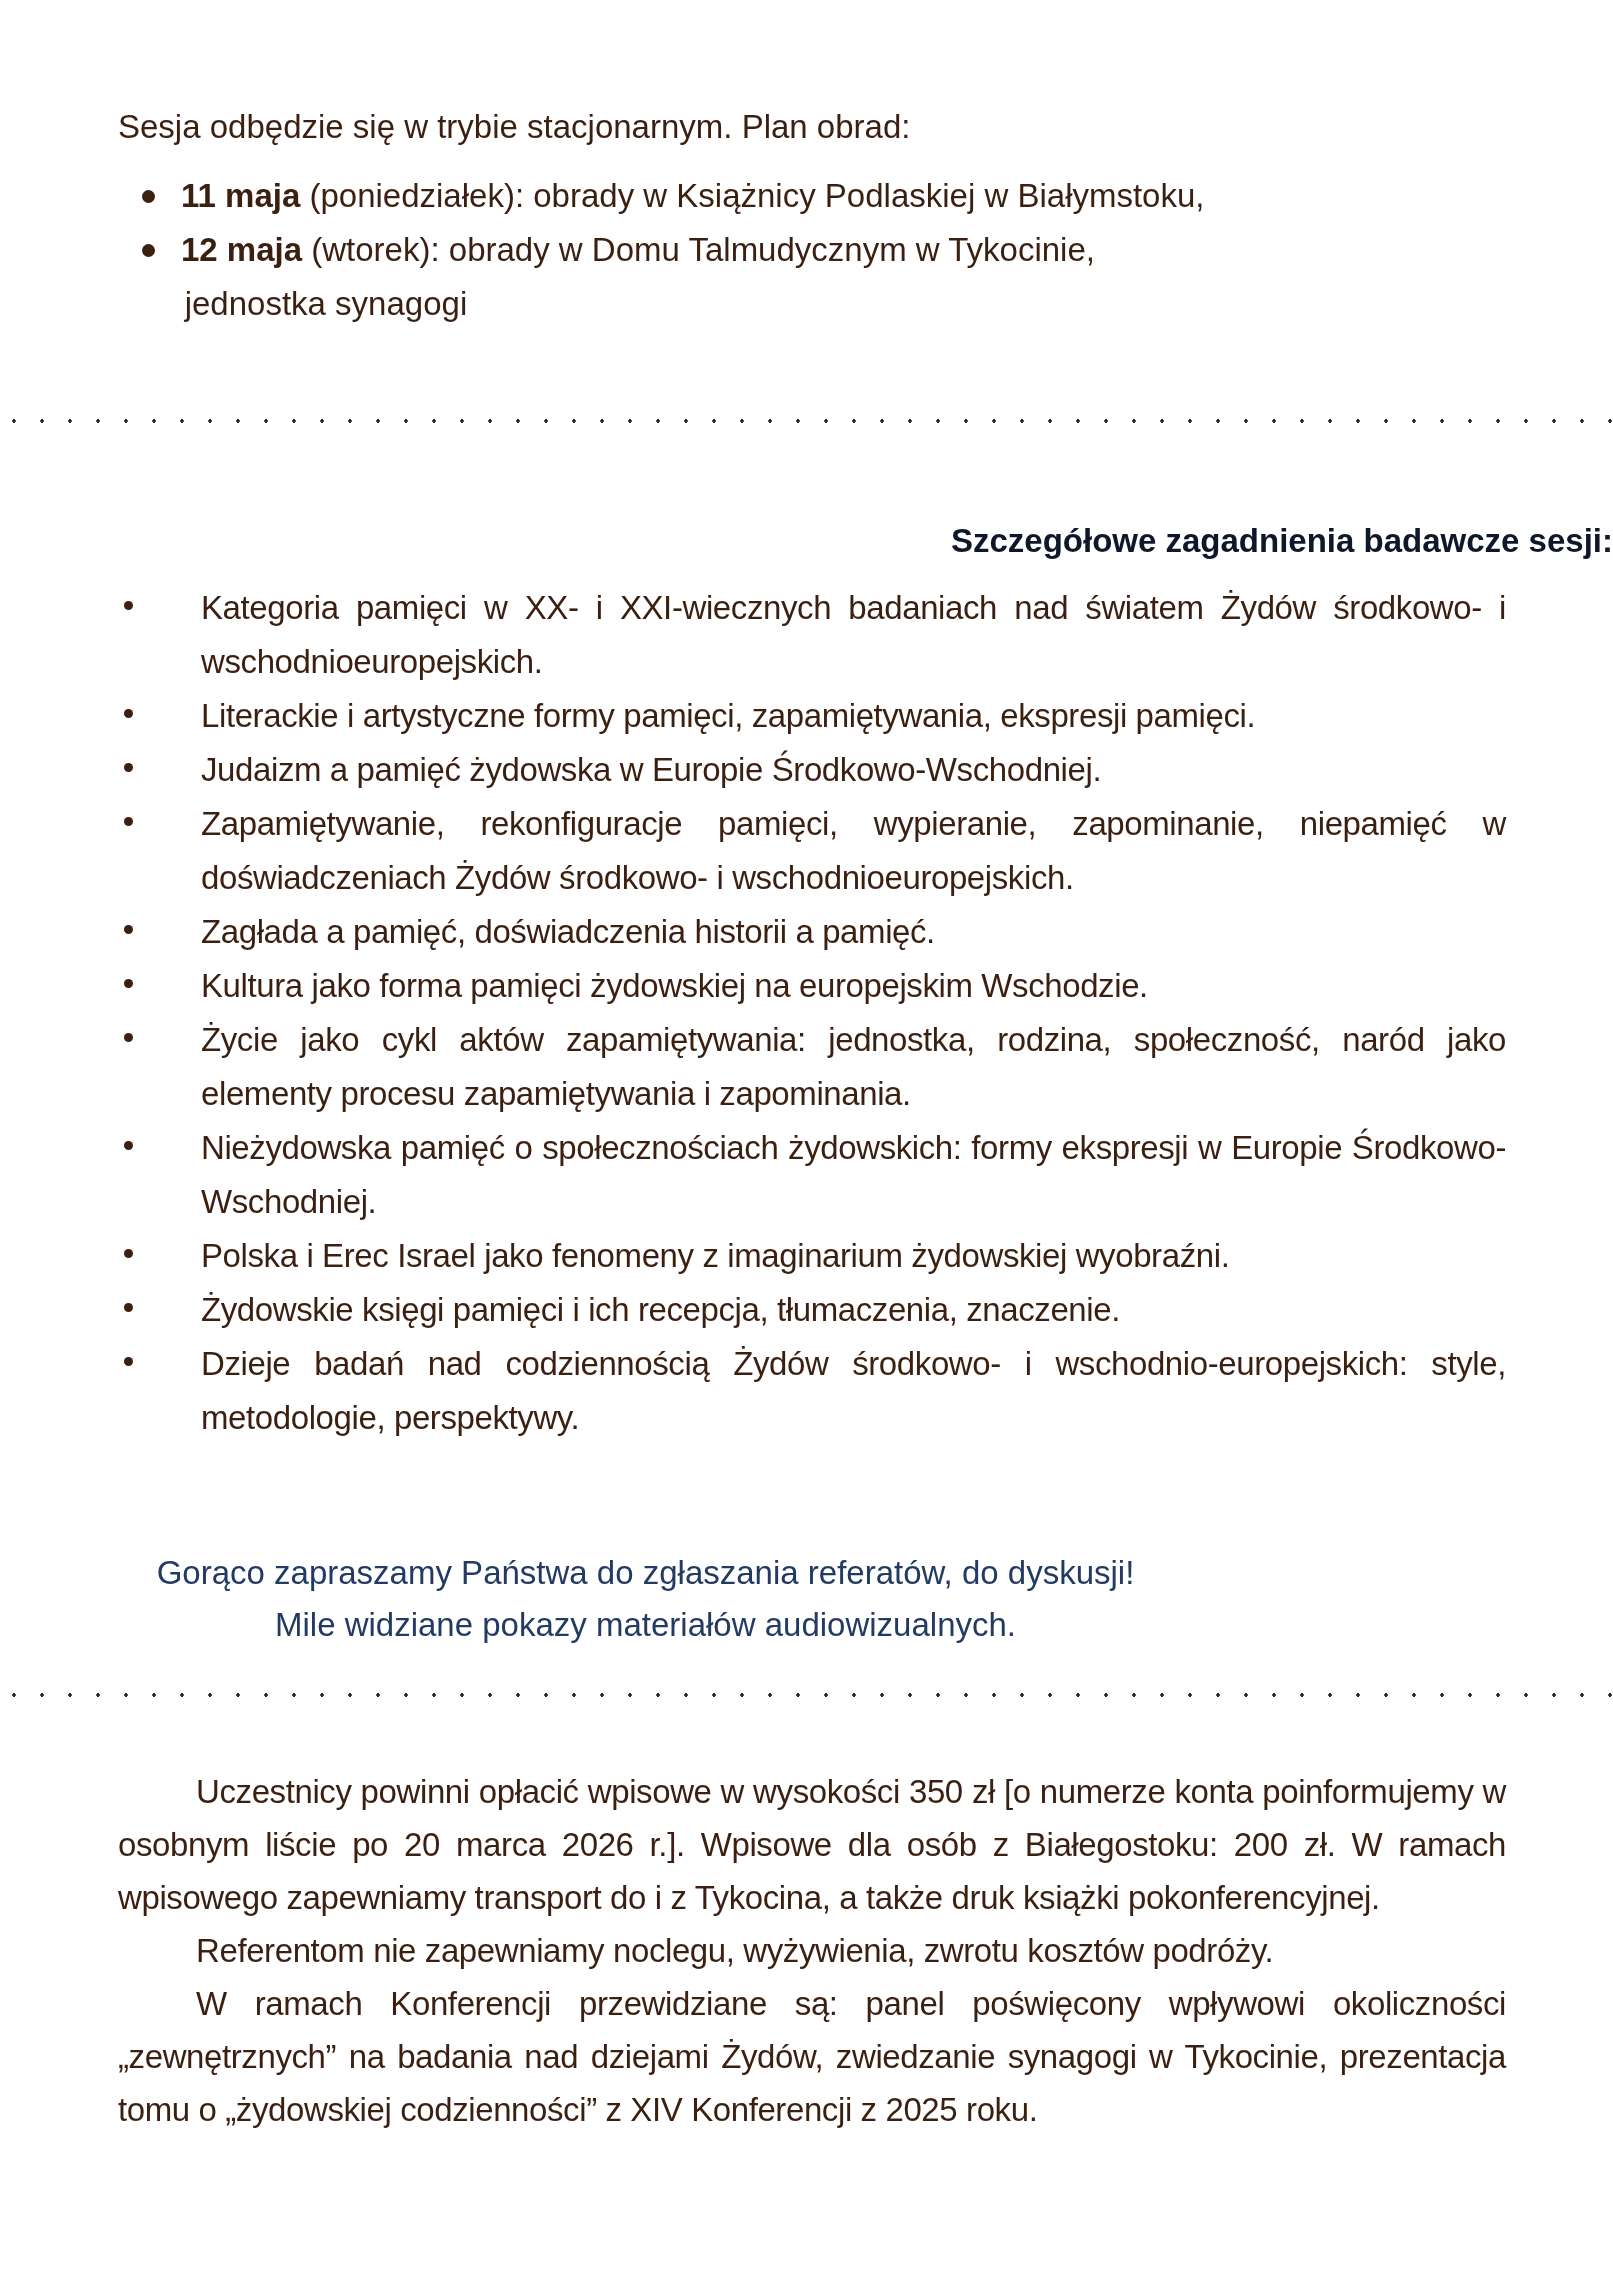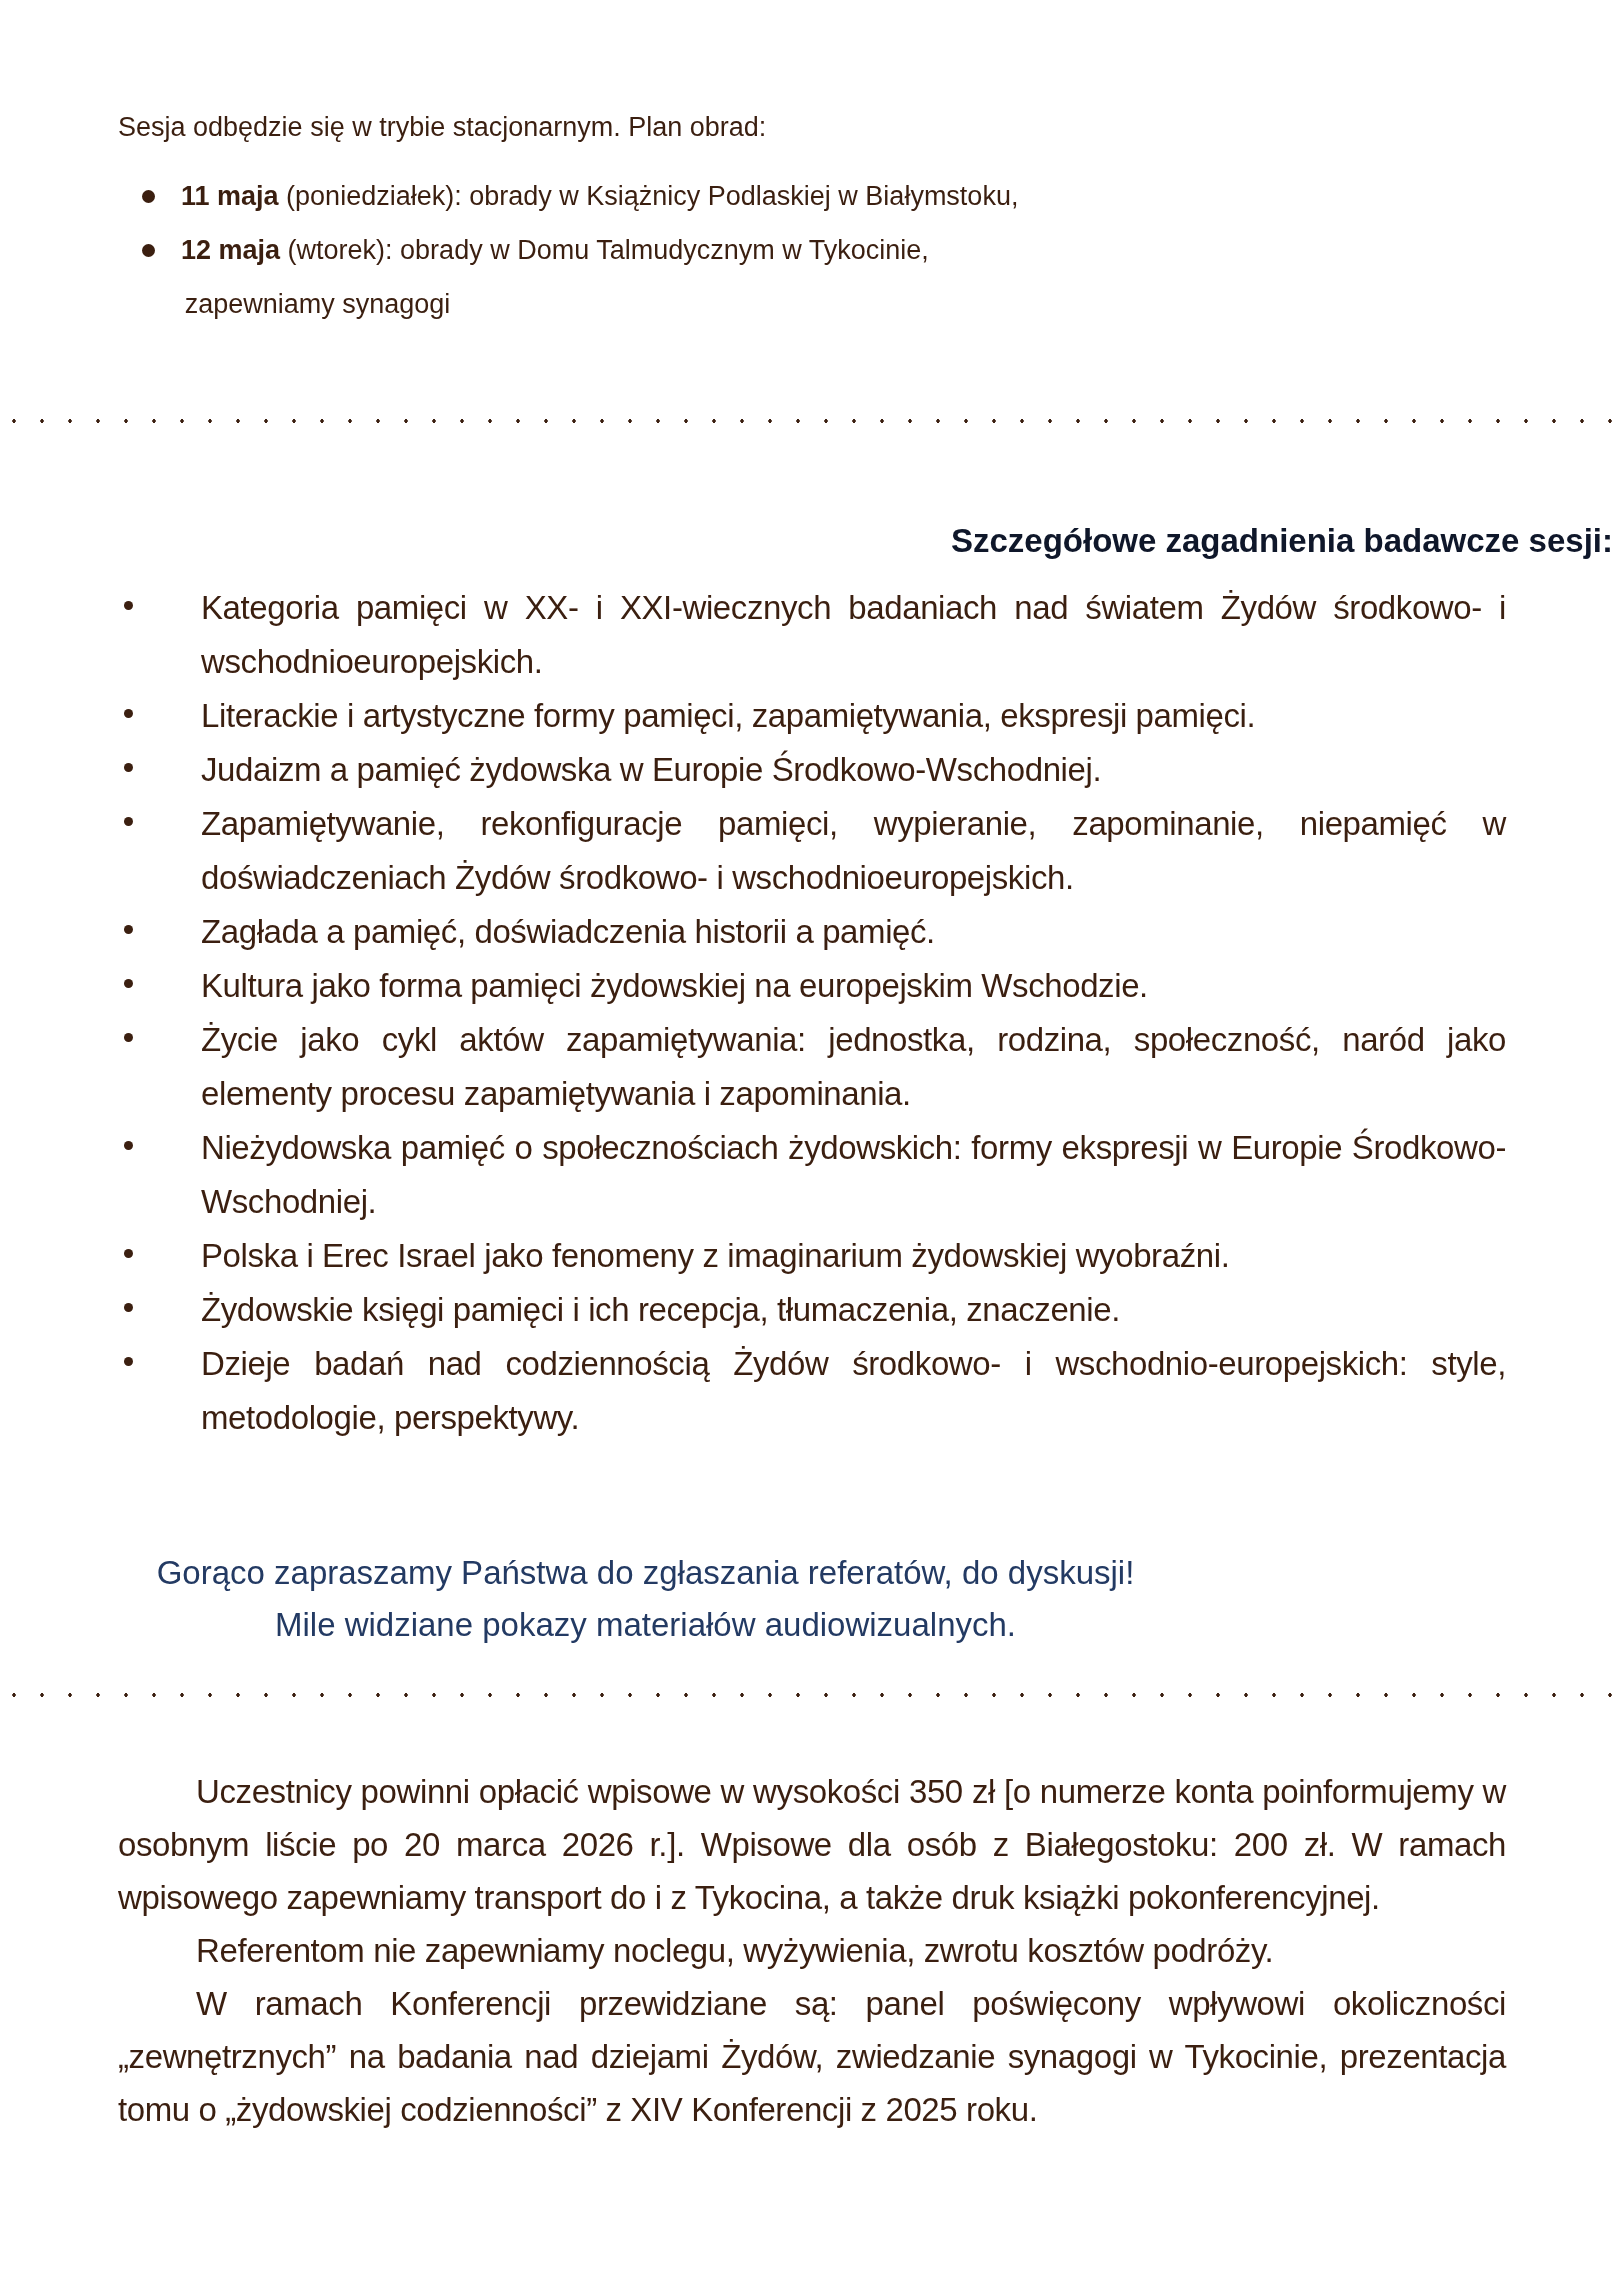--- a/index.html
+++ b/index.html
@@ -4,21 +4,21 @@
   <style>
     html, body { margin: 0; padding: 0; background: #ffffff; }
     body {
       width: 1613px; height: 2289px; position: relative; overflow: hidden;
       font-family: "Liberation Sans", "DejaVu Sans", sans-serif;
       color: #3b1f10;
     }
     .block { position: absolute; left: 118px; width: 1384px; }
 
     
-    #intro { top: 100px; font-size: 27px; line-height: 54px; }
+    #intro { top: 100px; font-size: 33px; line-height: 54px; }
     #intro .lead { margin: 0 0 5.5px 0; }
     #intro ul { list-style: none; margin: 15px; padding: 0; }
     #intro li { position: relative; padding-left: 48px; line-height: 54px; }
     #intro li .dot {
       position: absolute; left: 9.2px; top: 21px; width: 13px; height: 13px;
       border-radius: 50%; background: #3b1f10;
     }
     #intro li .line2 { display: block; padding-left: 3.7px; }
 
     
@@ -65,21 +65,21 @@
 <section id="intro" class="block">
   <p class="lead">Sesja odbędzie się w trybie stacjonarnym. Plan obrad:</p>
   <ul>
     <li>
       <span class="dot"></span>
       <b>11 maja</b><span> (poniedziałek): obrady w Książnicy Podlaskiej w Białymstoku,</span>
     </li>
     <li>
       <span class="dot"></span>
       <b>12 maja</b><span> (wtorek): obrady w Domu Talmudycznym w Tykocinie,</span>
-      <span class="line2">zapewniamy synagogi</span>
+      <span class="line2">jednostka synagogi</span>
     </li>
   </ul>
 </section>
 
 <div id="sep1" class="sep"></div>
 
 <h2 id="topics-heading" style="margin:0;">Szczegółowe zagadnienia badawcze sesji:</h2>
 <ul id="topics">
     <li><span class="bullet"></span><span>Kategoria pamięci w XX- i XXI-wiecznych badaniach nad światem Żydów środkowo- i wschodnioeuropejskich.</span></li>
     <li><span class="bullet"></span><span>Literackie i artystyczne formy pamięci, zapamiętywania, ekspresji pamięci.</span></li>

